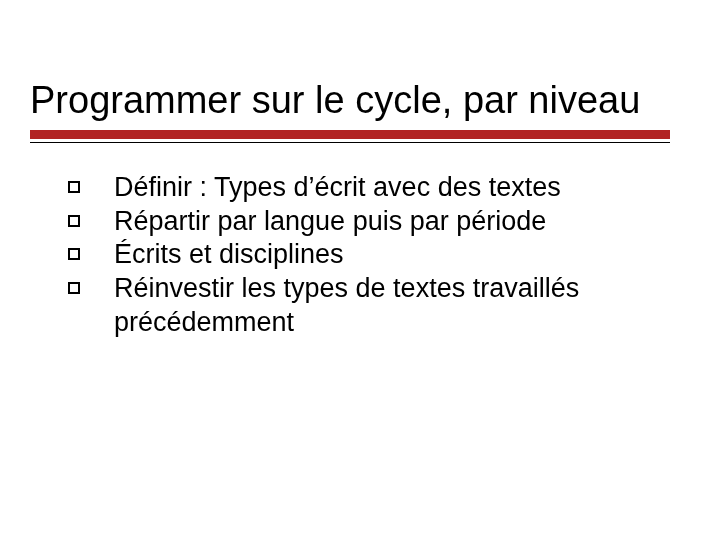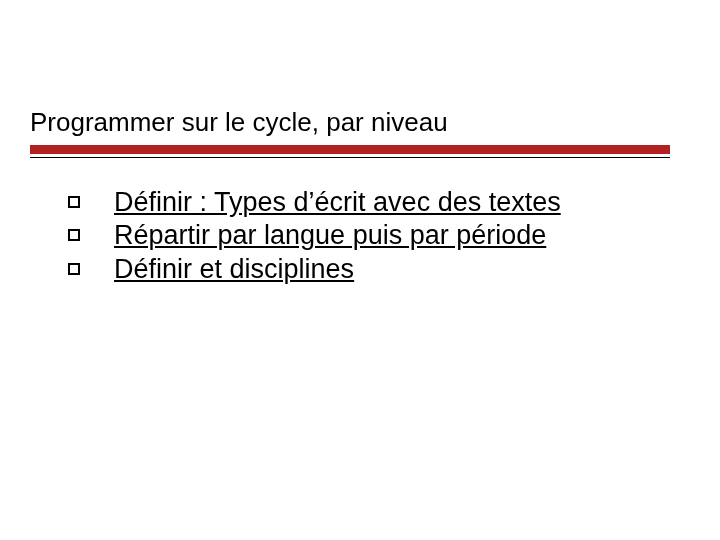--- a/index.html
+++ b/index.html
@@ -4,45 +4,43 @@
 <style>
   * { margin: 0; padding: 0; box-sizing: border-box; }
   html, body { width: 720px; height: 540px; }
   body {
     background: #ffffff;
     font-family: Verdana, Geneva, sans-serif;
     color: #000000;
     padding: 80px 30px 30px 30px;
   }
   .title {
-    font-size: 26px;
+    font-size: 38px;
     font-weight: 400;
     letter-spacing: 0px;
     margin-bottom: 8px;
     line-height: 1.1;
-    margin-top: 28px;
   }
   .rule-wrap {
     width: 640px;
     margin-bottom: 28px;
   }
   .red-bar {
     height: 9px;
     background: #b22222;
     width: 100%;
   }
   .thin-line {
     height: 1px;
     background: #000000;
     width: 100%;
     margin-top: 3px;
   }
   .content {
     padding-left: 36px;
-    text-decoration: underline;
   }
   ul.bullets {
     list-style: none;
   }
   ul.bullets li {
     position: relative;
     font-size: 27px;
     line-height: 1.25;
     padding-left: 48px;
     margin-bottom: 0px;
@@ -73,16 +71,20 @@
     <li>
       <span class="sq"></span>
       <span>Définir : Types d’écrit avec des textes</span>
     </li>
     <li>
       <span class="sq"></span>
       <span>Répartir par langue puis par période</span>
     </li>
     <li>
       <span class="sq"></span>
-      <span>Définir et disciplines</span>
+      <span>Écrits et disciplines</span>
+    </li>
+    <li>
+      <span class="sq"></span>
+      <span>Réinvestir les types de textes travaillés précédemment</span>
     </li>
   </ul>
 </div>
 
 </body></html>

